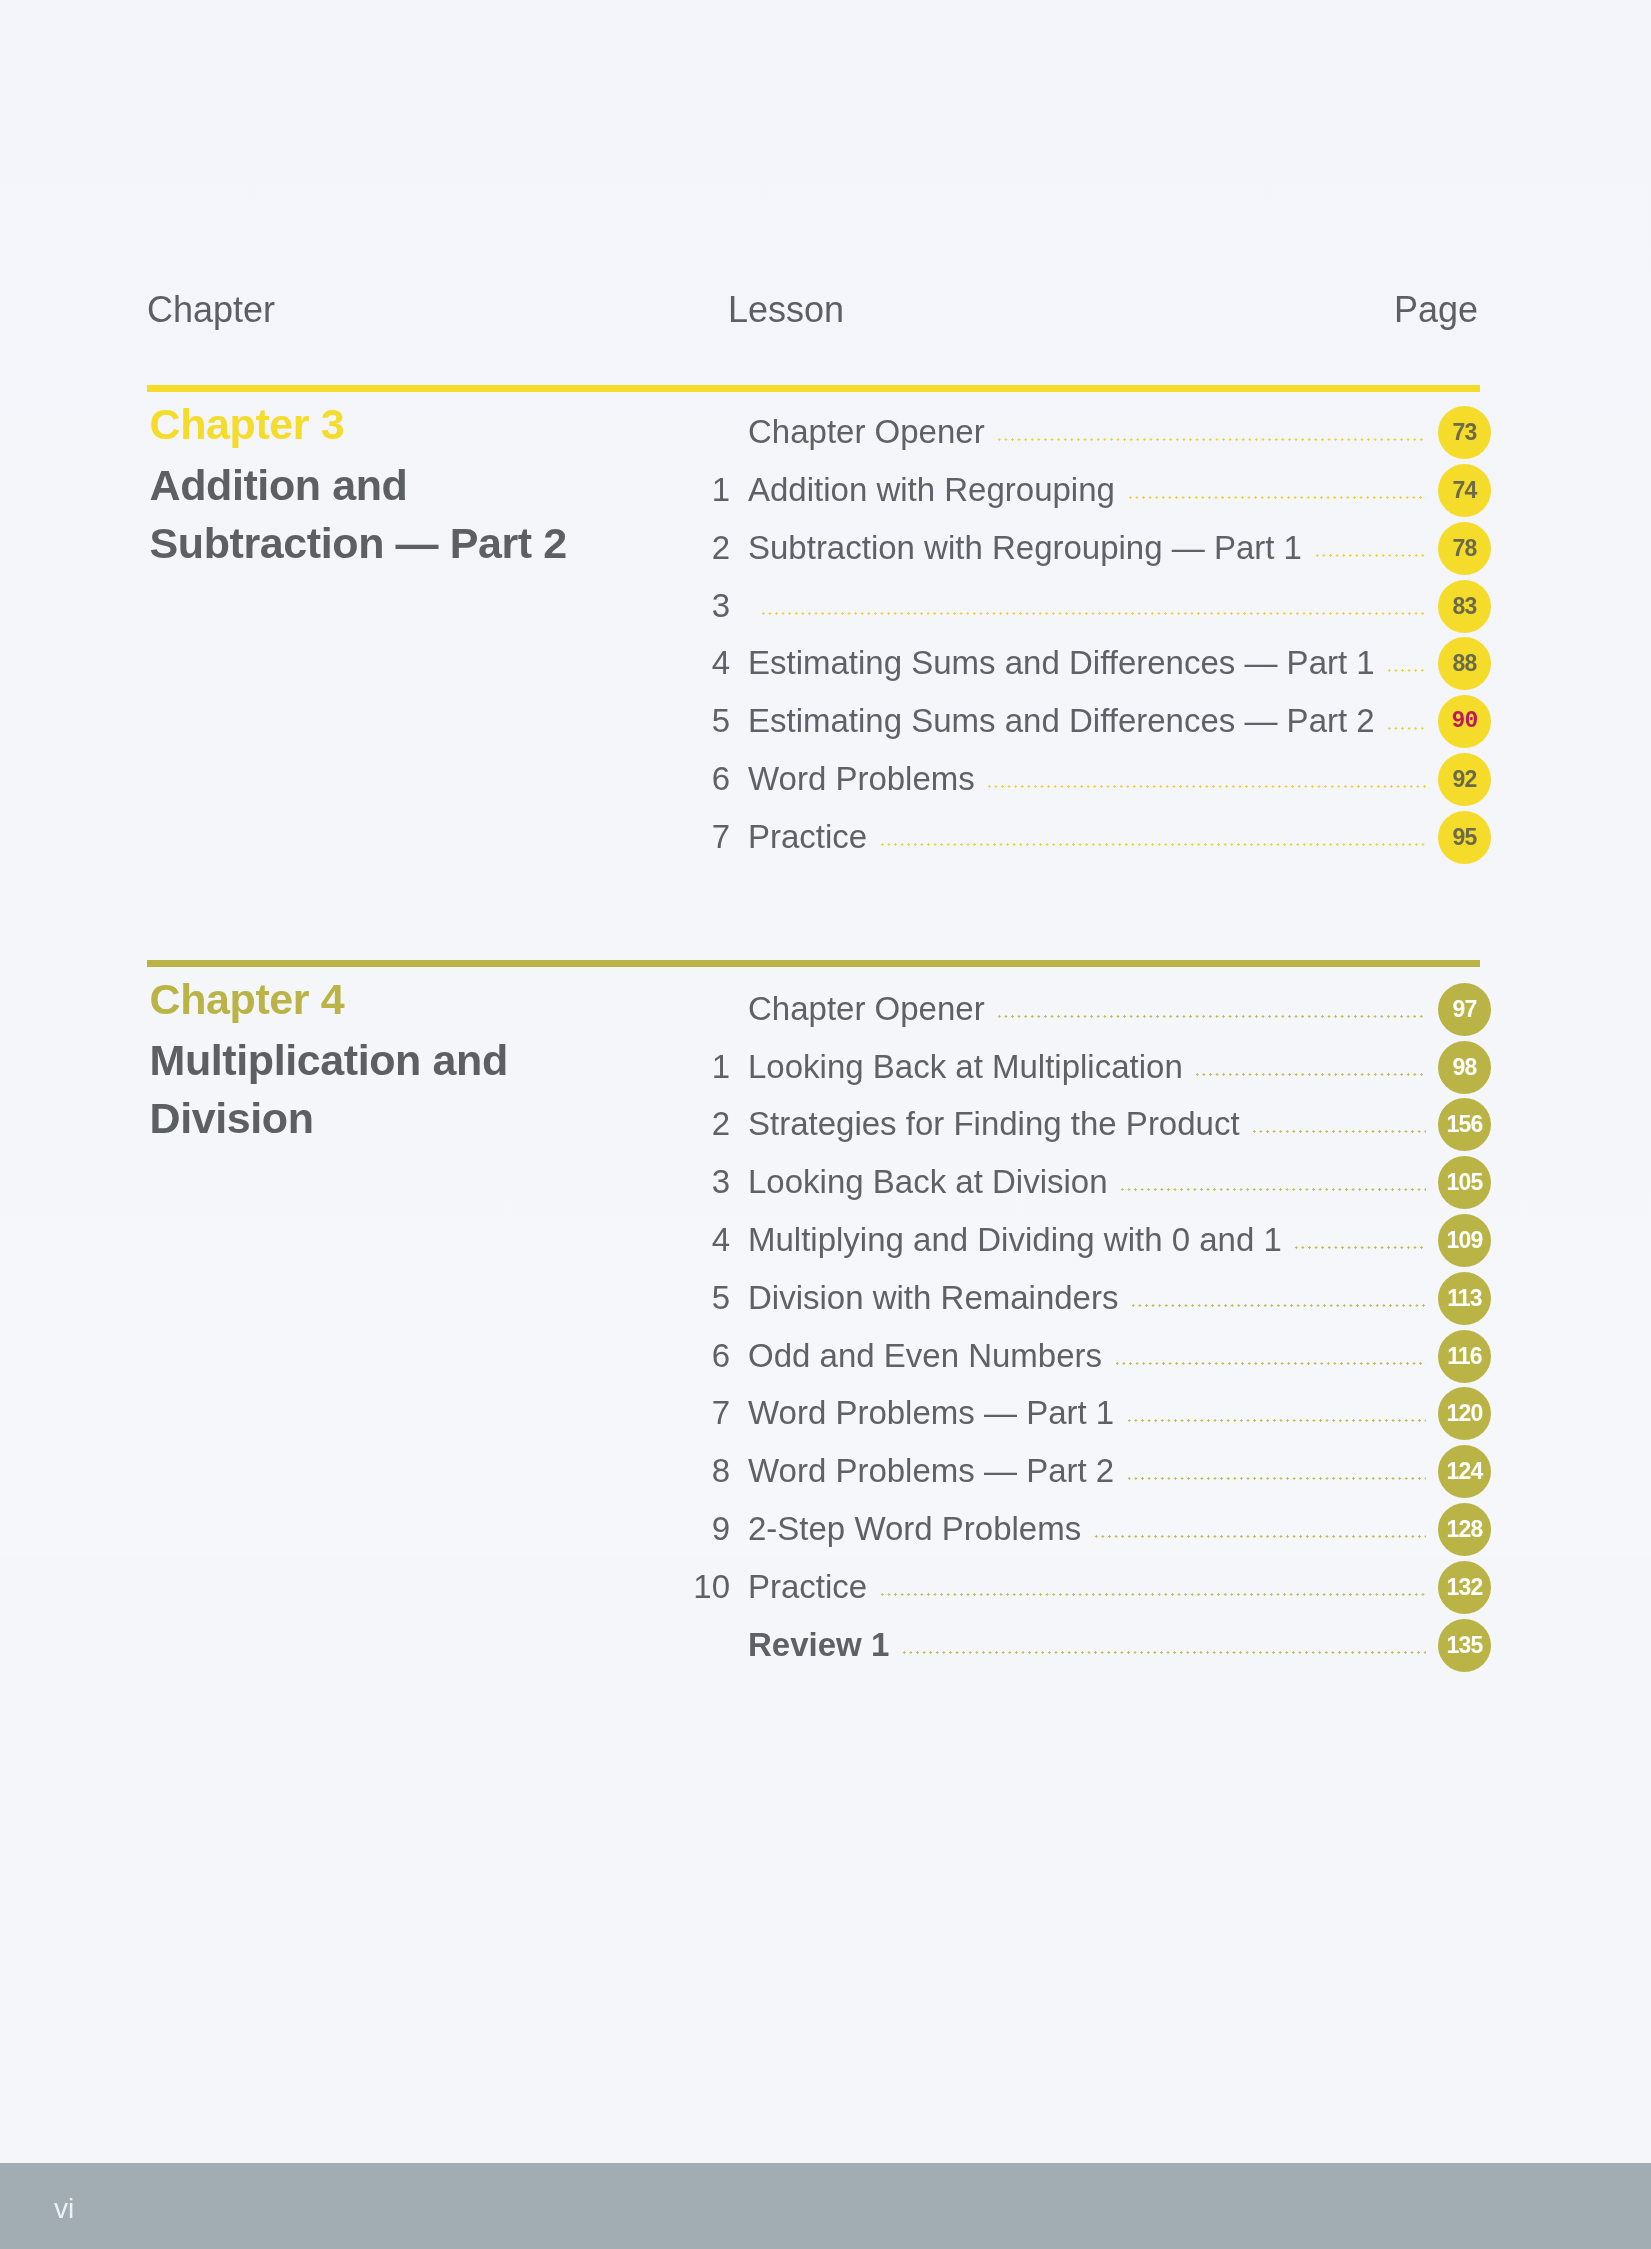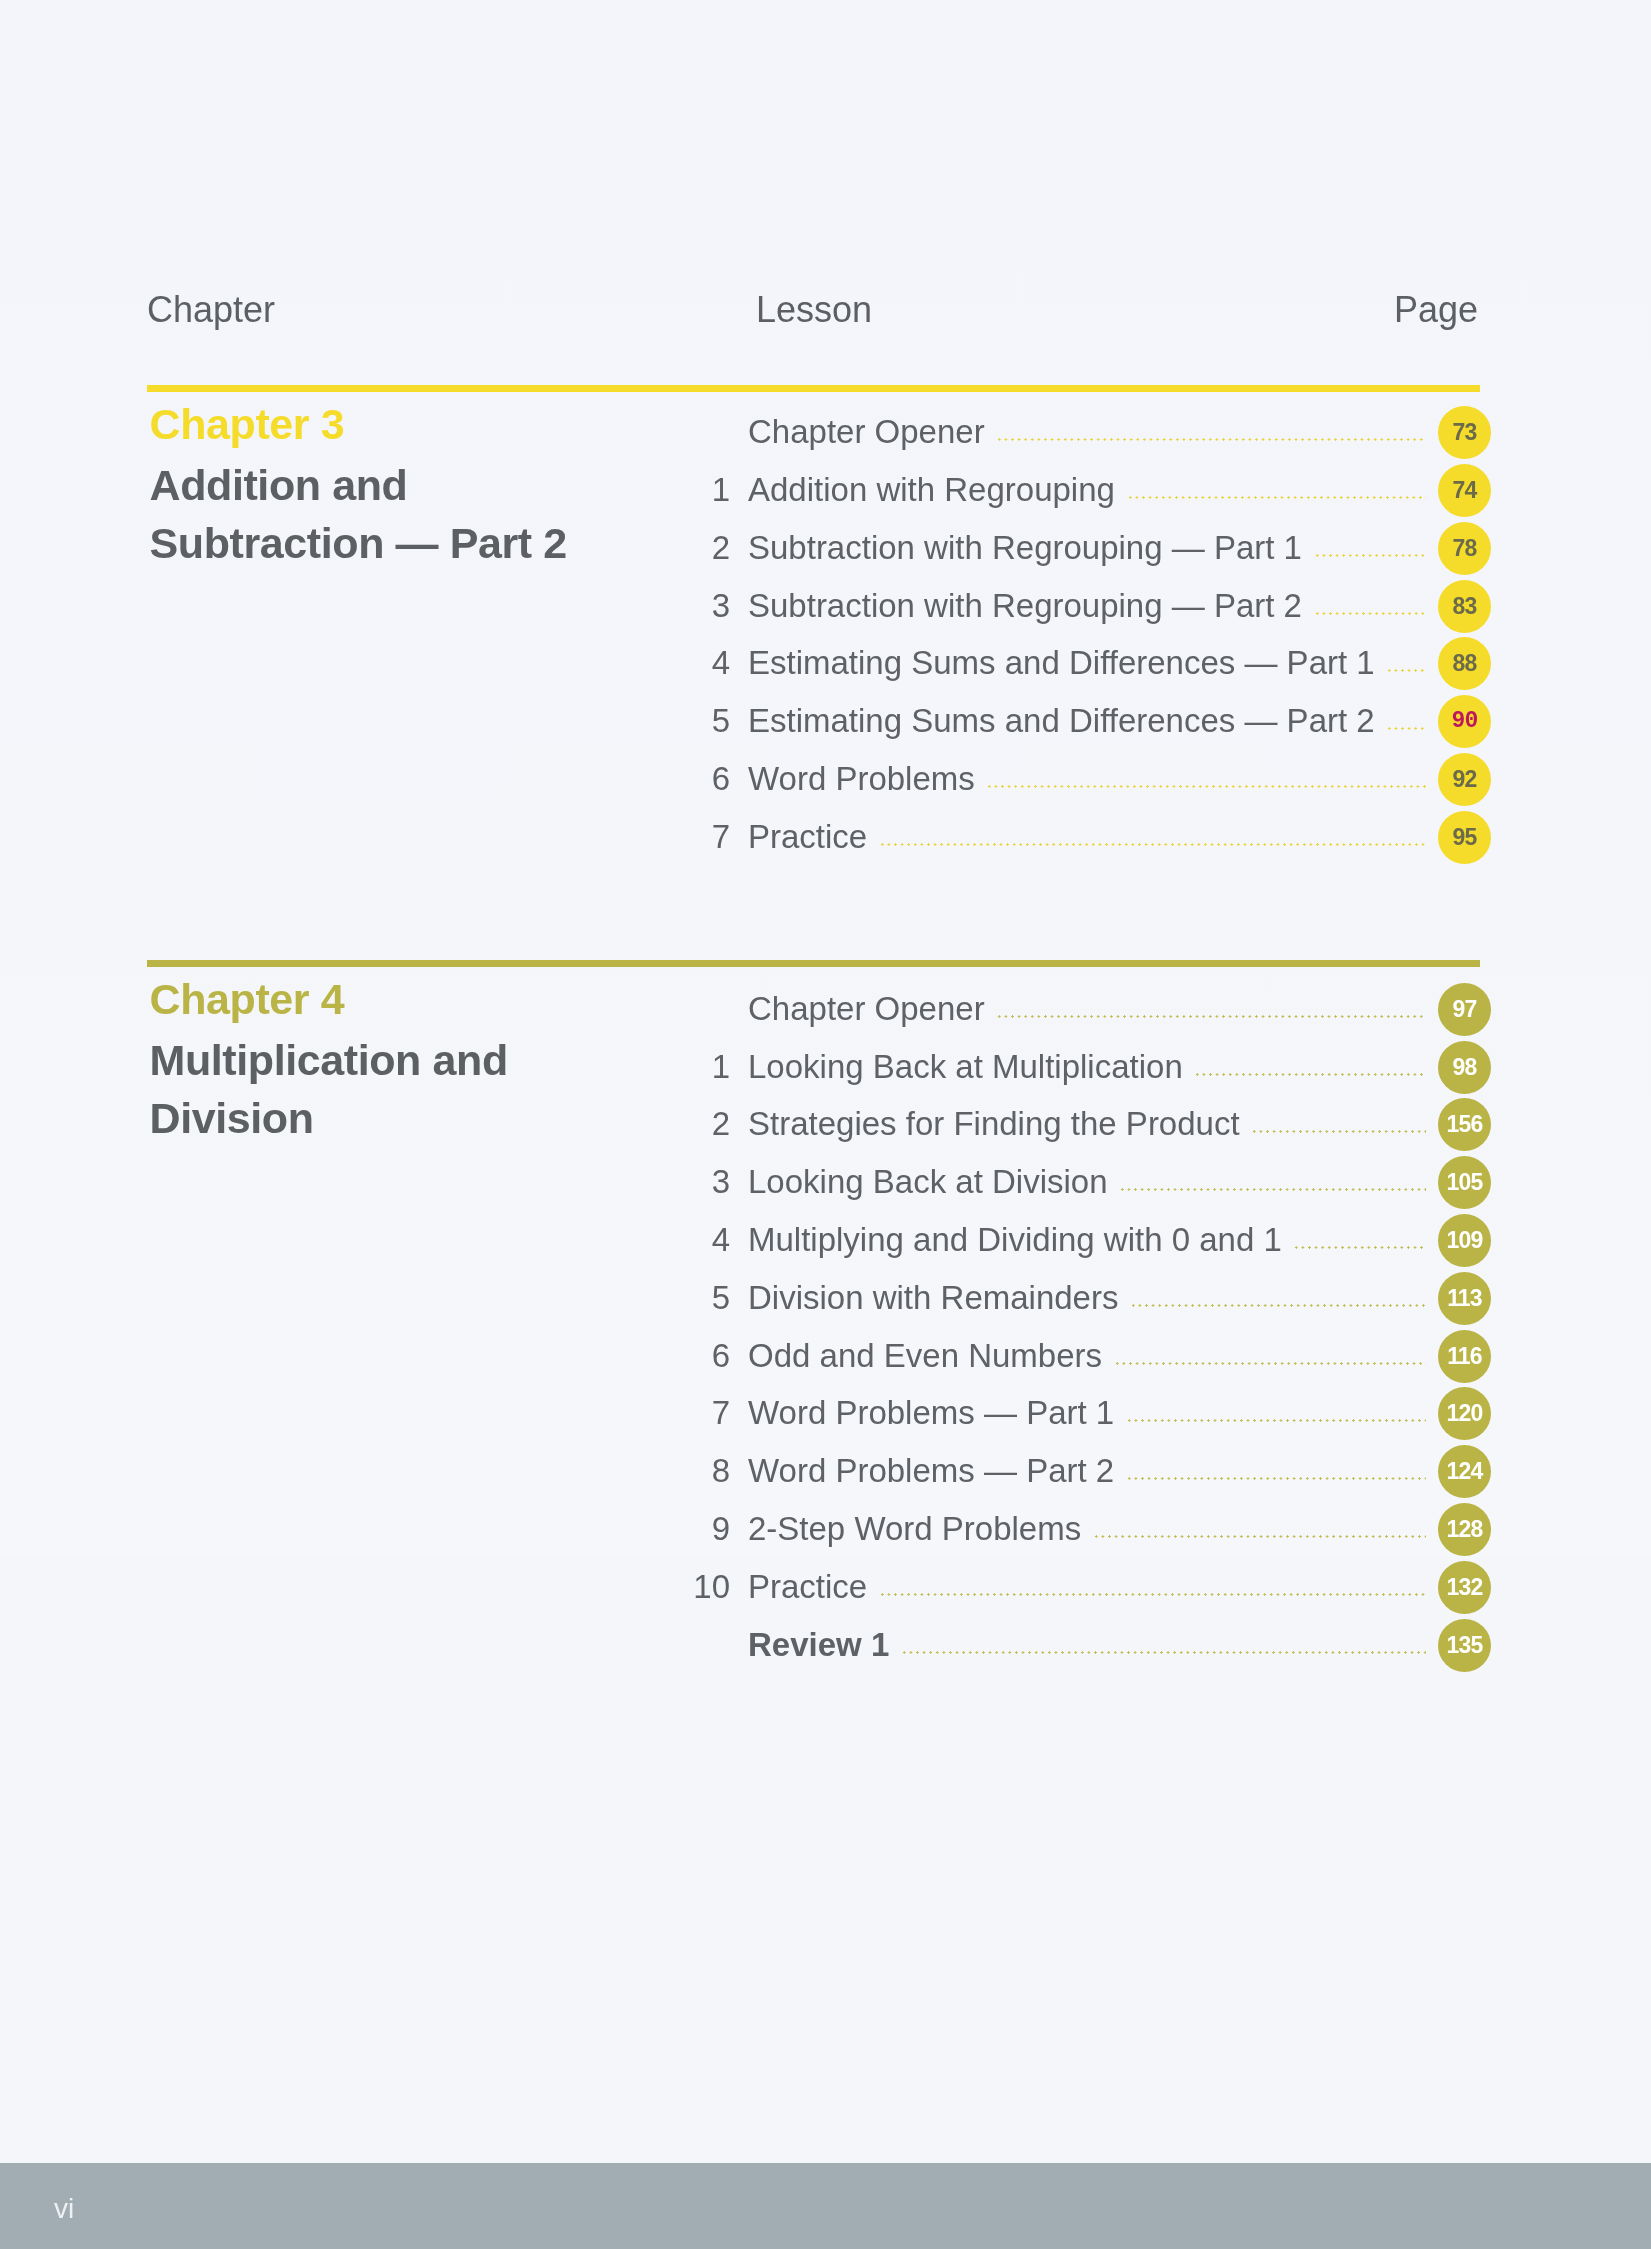--- a/index.html
+++ b/index.html
@@ -13,21 +13,21 @@
     }
     .page {
       position: absolute; left: 0; top: 0; width: 1651px; height: 1558px;
       background: linear-gradient(180deg, #f3f5fa 0%, #f5f6fa 60%, #f6f7fa 100%);
     }
     .col-headers {
       position: absolute; left: 147px; top: 289px; width: 1331px; height: 58px;
       font-size: 36px; color: #5c6064;
     }
     .col-headers .h-chapter { position: absolute; left: 0; top: 0; }
-    .col-headers .h-lesson { position: absolute; left: 581px; top: 0; margin-left: 28px; }
+    .col-headers .h-lesson { position: absolute; left: 581px; top: 0; }
     .col-headers .h-page { position: absolute; right: 0; top: 0; }
 
     .section { position: absolute; left: 147px; width: 1333px; }
     .section .rule { position: absolute; left: 0; top: 0; width: 100%; height: 7.4px; }
     .section .chap-num {
       position: absolute; left: 2.5px; top: 15px;
       font-size: 43px; font-weight: bold; letter-spacing: -0.4px;
     }
     .section .chap-title {
       position: absolute; left: 2.5px; top: 71px;
@@ -98,21 +98,20 @@
         <span class="badge" style="background:#f5dc2a;color:#6b6a4a;">74</span>
       </div>
       <div class="lesson" style="top:134px;">
         <span class="num">2</span>
         <span class="title">Subtraction with Regrouping — Part 1</span>
         <span class="leader"></span>
         <span class="badge" style="background:#f5dc2a;color:#6b6a4a;">78</span>
       </div>
       <div class="lesson" style="top:192px;">
         <span class="num">3</span>
-        <span class="title">Subtraction with Regrouping — Part 2</span>
         <span class="leader"></span>
         <span class="badge" style="background:#f5dc2a;color:#6b6a4a;">83</span>
       </div>
       <div class="lesson" style="top:249px;">
         <span class="num">4</span>
         <span class="title">Estimating Sums and Differences — Part 1</span>
         <span class="leader"></span>
         <span class="badge" style="background:#f5dc2a;color:#6b6a4a;">88</span>
       </div>
       <div class="lesson" style="top:307px;">

